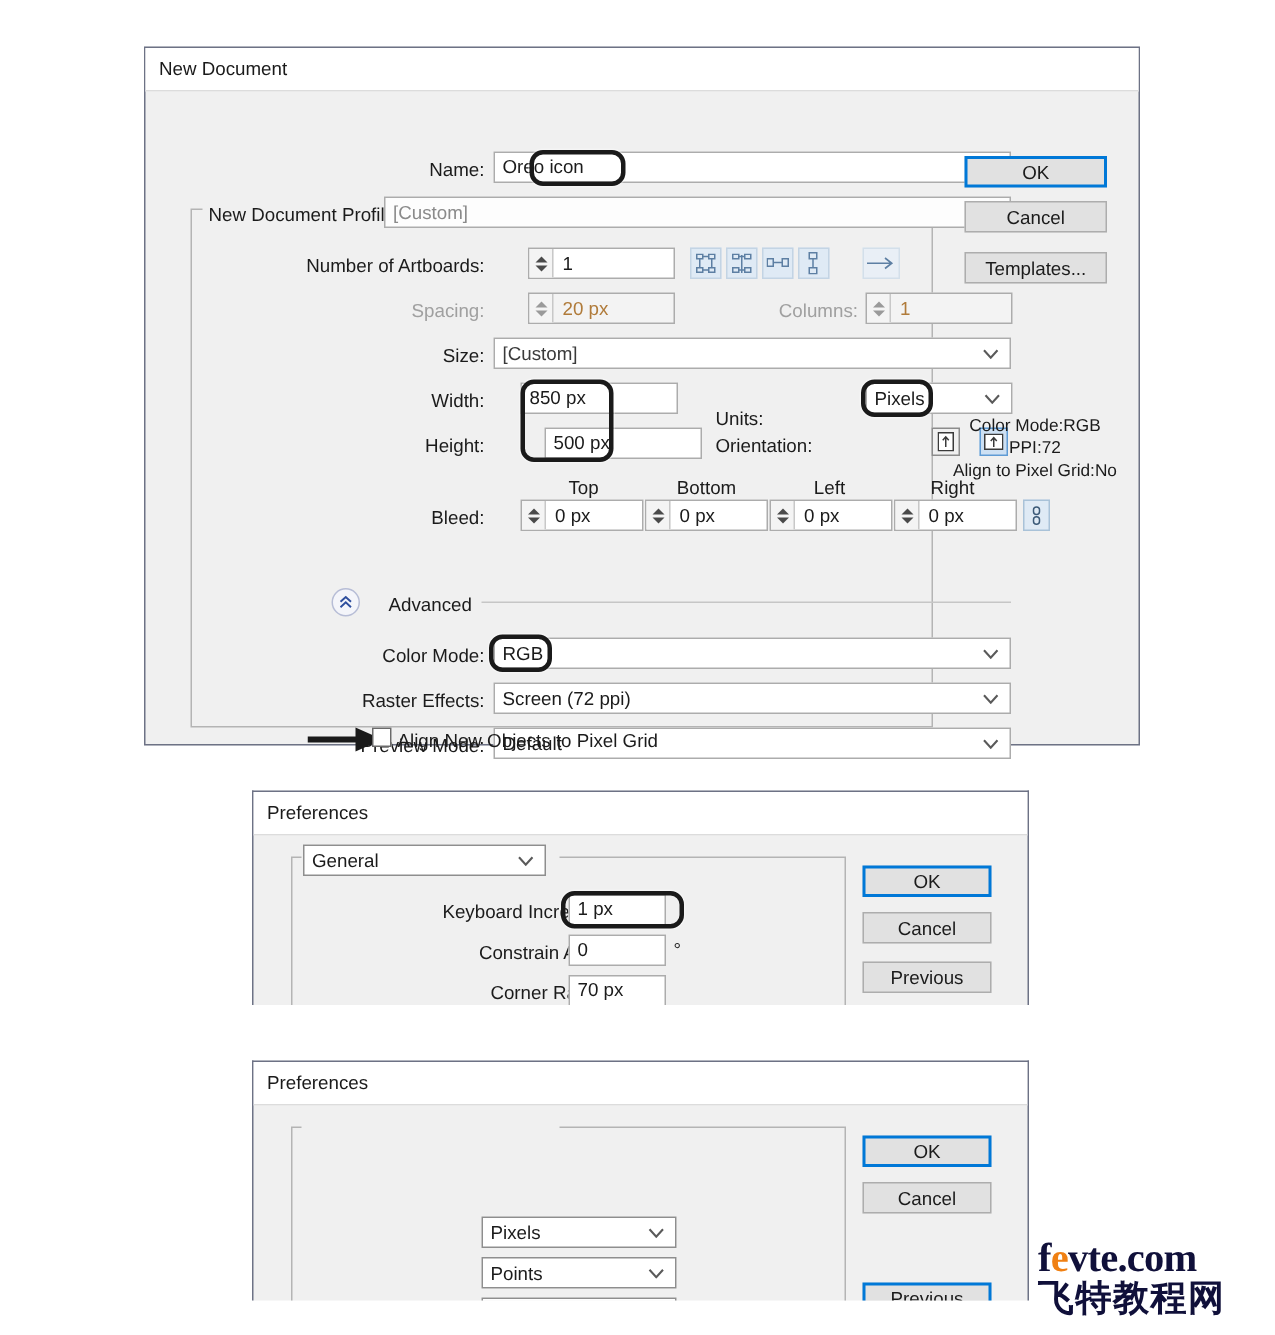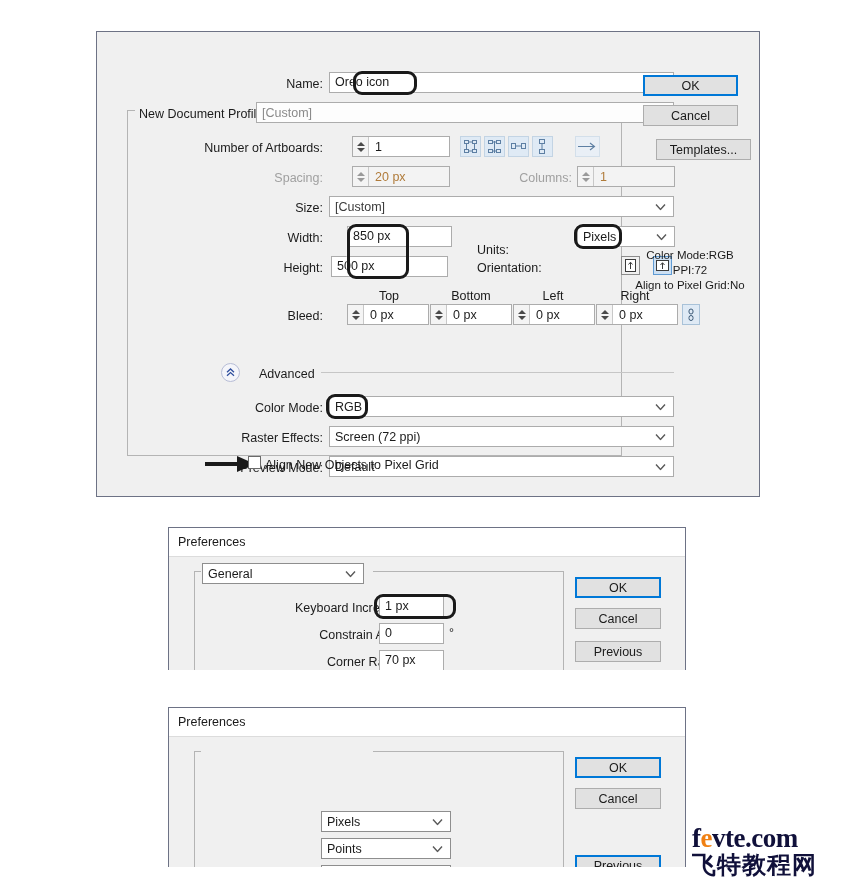--- a/index.html
+++ b/index.html
@@ -200,20 +200,23 @@
     letter-spacing: 1px;
   }
 </style>
 </head>
 <body>
 
 <div class="stage">
 
   <div class="dialog" style="left:96px; top:31px; width:664px; height:466px;">
 
+    <div class="dlg-title">
+      <span>New Document</span>
+    </div>
 
     <div class="dlg-body" style="height:436px;">
 
       <div class="lbl" style="left:126px; top:44px; width:100px;">Name:</div>
       <div class="tfield" style="left:232px; top:40px; width:345px; height:21px;">Oreo icon</div>
       <div class="ring" style="left:256px; top:39px; width:64px; height:24px;"></div>
 
       <div class="groupbox" style="left:30px; top:78px; width:495px; height:346px;"></div>
 
       <div style="position:absolute;left:38px;top:72px;width:140px;height:12px;background:#f0f0f0;"></div>
@@ -295,21 +298,21 @@
         <span>[Custom]</span>
         <svg class="arrow" viewBox="0 0 11 7">
           <path d="M1 1 L5.5 6 L10 1" fill="none" stroke="#5a5a5a" stroke-width="1.4"></path>
         </svg>
       </div>
 
       <div class="lbl" style="left:136px; top:198px; width:90px;">Width:</div>
       <div class="tfield" style="left:250px; top:194px; width:105px; height:21px;">850 px</div>
 
       <div class="lbl" style="left:136px; top:228px; width:90px;">Height:</div>
-      <div class="tfield" style="left:234px; top:224px; width:117px; height:21px;">500 px</div>
+      <div class="tfield" style="left:266px; top:224px; width:105px; height:21px;">500 px</div>
 
       <div class="ring" style="left:250px; top:192px; width:62px; height:55px;"></div>
 
       <div class="lbl" style="left:380px; top:198px; width:75px; text-align:left;margin-top:12px;">Units:</div>
       <div class="combo" style="left:480px; top:194px; width:98px; height:21px;">
         <span>Pixels</span>
         <svg class="arrow" viewBox="0 0 11 7">
           <path d="M1 1 L5.5 6 L10 1" fill="none" stroke="#5a5a5a" stroke-width="1.4"></path>
         </svg>
       </div>
@@ -406,21 +409,21 @@
 
       <svg class="arrow-anno" style="left:108px; top:421px;" width="52" height="22" viewBox="0 0 52 22">
         <path d="M0 11 L34 11" stroke="#1a1a1a" stroke-width="4" fill="none"></path>
         <path d="M32 3 L50 11 L32 19 Z" fill="#1a1a1a"></path>
       </svg>
       <div class="checkbox" style="left:151px; top:424px;"></div>
       <div class="lbl" style="left:168px; top:425px; width:220px; text-align:left;">Align New Objects to Pixel Grid</div>
 
       <div class="btn default" style="left:546px; top:43px; width:95px; height:21px;">OK</div>
       <div class="btn" style="left:546px; top:73px; width:95px; height:21px;">Cancel</div>
-      <div class="btn" style="left:559px; top:107px; width:95px; height:21px;">Templates...</div>
+      <div class="btn" style="left:546px; top:107px; width:95px; height:21px;">Templates...</div>
 
       <div class="infoblock" style="left:528px; top:216px; width:130px;">
         <div>Color Mode:RGB</div>
         <div>PPI:72</div>
         <div>Align to Pixel Grid:No</div>
       </div>
 
     </div>
   </div>
 

